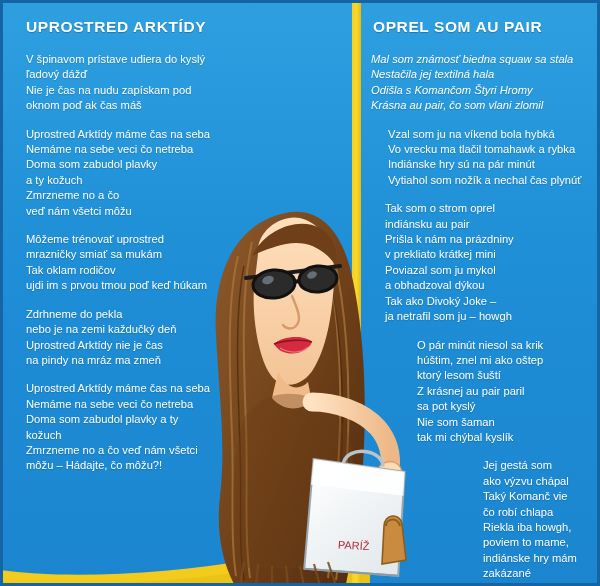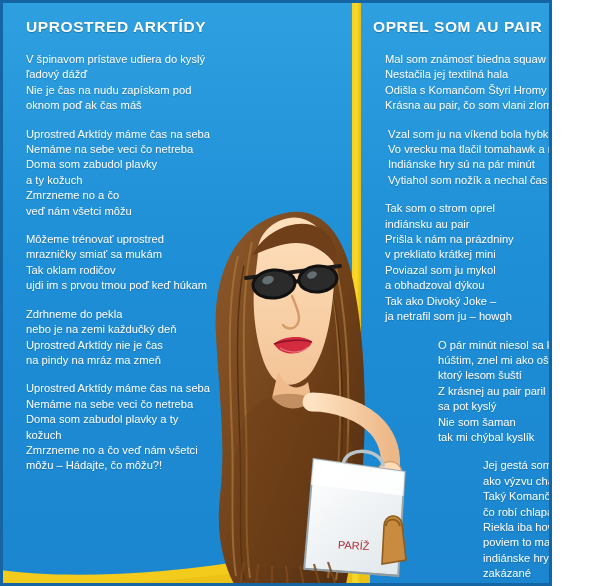--- a/index.html
+++ b/index.html
@@ -8,21 +8,21 @@
     background: #ffffff;
   }
   body {
     width: 600px;
     height: 586px;
     overflow: hidden;
     font-family: "Liberation Sans", sans-serif;
   }
   .booklet {
     position: relative;
-    width: 552px;
+    width: 600px;
     height: 586px;
     background: #0f766e;
     overflow: hidden;
   }
   
   .frame-edge {
     position: absolute;
     inset: 0;
     box-shadow: inset 0 0 0 3px #1565a5;
     pointer-events: none;
@@ -89,24 +89,24 @@
   .stanza {
     color: #ffffff;
     font-size: 11.2px;
     line-height: 15.4px;
     margin: 0 0 13px 0;
     white-space: pre-line;
     text-shadow: 0 1px 1px rgba(0,0,0,0.18);
   }
   .stanza:last-child { margin-bottom: 0; }
   
-  .r0  { margin-left: 16px; }
+  .r0  { margin-left: 2px; font-style: italic; }
   .r1  { margin-left: 19px; }
   .r2  { margin-left: 16px; }
-  .r3  { margin-left: 69px; }
+  .r3  { margin-left: 48px; }
   .r4  { margin-left: 114px; }
 
   
   .illus {
     position: absolute;
     left: 186px;
     top: 196px;
     width: 250px;
     height: 390px;
     z-index: 20;

